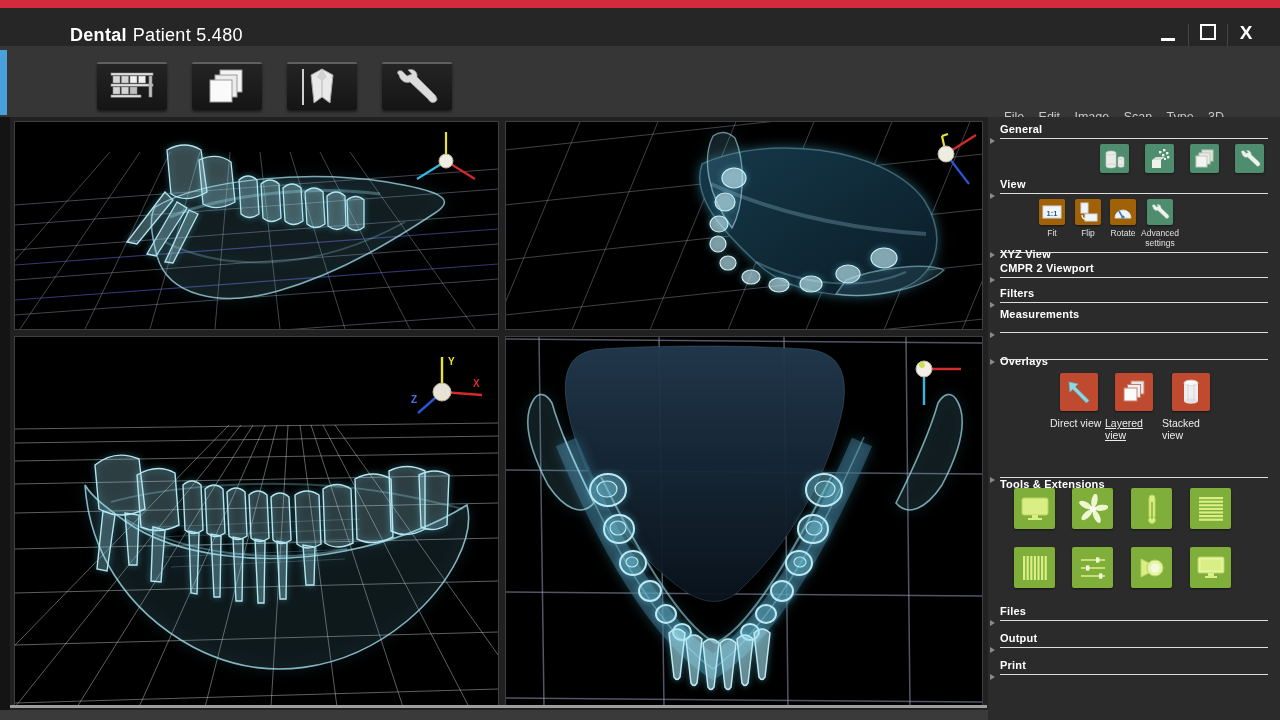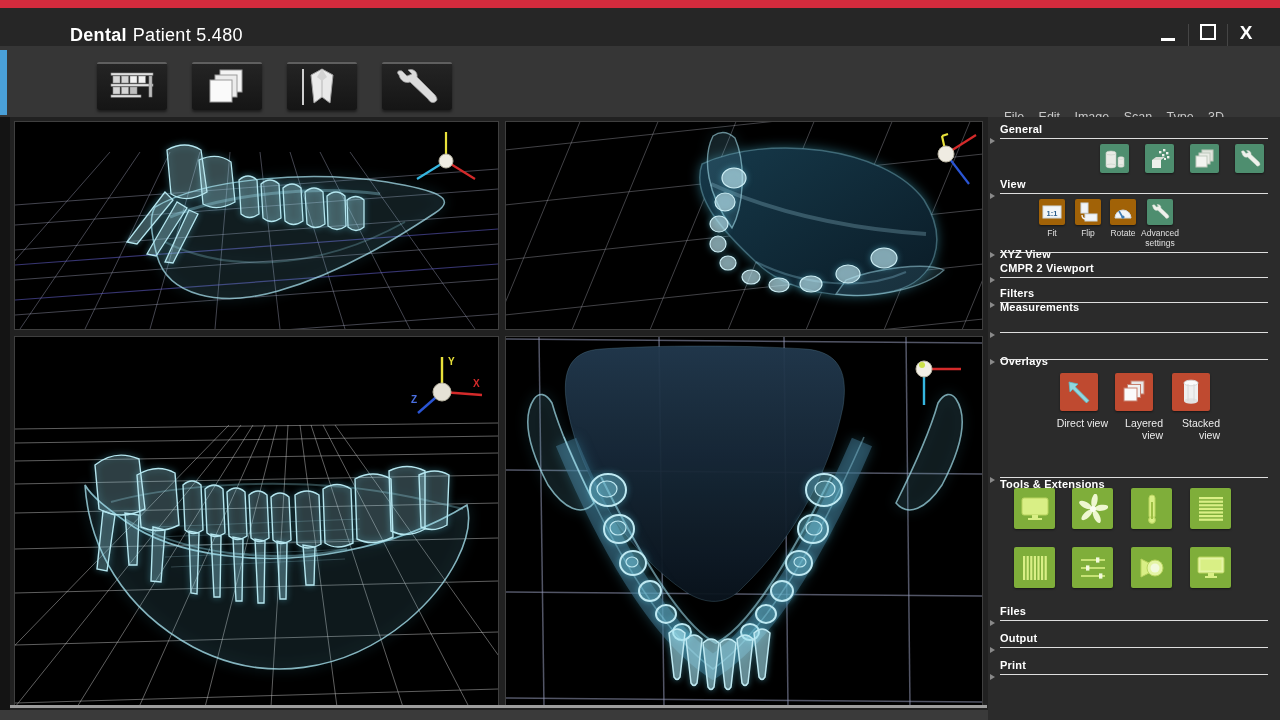--- a/index.html
+++ b/index.html
@@ -57,21 +57,21 @@
   .sec-rule{position:absolute;left:12px;width:268px;height:1px;background:#dedede;}
   .sec-tick{position:absolute;left:2px;width:0;height:0;border-top:3px solid transparent;
       border-bottom:3px solid transparent;border-left:5px solid #8a8a8a;}
   .sq-btn{position:absolute;border-radius:2px;cursor:pointer;display:flex;
       align-items:center;justify-content:center;box-shadow:0 1px 2px rgba(0,0,0,.5);}
   .btn-green{background:#4e8e6f;}
   .btn-blue{background:#a16207;}
   .btn-red{background:#bf4a30;}
   .btn-lime{background:#7fae3a;}
   .mini-label{position:absolute;color:#e0e0e0;font-size:8.5px;text-align:center;line-height:10px;}
-  .ov-label{position:absolute;color:#ececec;font-size:10.5px;text-align:right;line-height:12px;}
+  .ov-label{position:absolute;color:#ececec;font-size:10.5px;text-align:left;line-height:12px;}
 </style>
 </head>
 <body>
 
 <div id="app">
 
   <div class="abs red-strip"></div>
 
   <div class="abs titlebar">
     <div class="abs app-title">
@@ -473,21 +473,21 @@
     <div class="sec-tick" style="top:135px;"></div>
 
     <div class="sec-h" style="top:145px;">CMPR 2 Viewport</div>
     <div class="sec-rule" style="top:160px;"></div>
     <div class="sec-tick" style="top:160px;"></div>
 
     <div class="sec-h" style="top:170px;">Filters</div>
     <div class="sec-rule" style="top:185px;"></div>
     <div class="sec-tick" style="top:185px;"></div>
 
-    <div class="sec-h" style="top:184px;">Measurements</div>
+    <div class="sec-h" style="top:191px;">Measurements</div>
     <div class="sec-rule" style="top:215px;"></div>
     <div class="sec-tick" style="top:215px;"></div>
 
     <div class="sec-h" style="top:238px;">Overlays</div>
     <div class="sec-rule" style="top:242px;"></div>
     <div class="sec-tick" style="top:242px;"></div>
 
     <div class="sq-btn btn-red" style="left:72px;top:256px;width:38px;height:38px;">
       <svg width="28" height="28" viewBox="0 0 28 28">
         <path d="M4 4 L13 6 L10.2 8.8 L24 22.5 L21.5 25 L7.8 11.2 L5 14 Z" fill="#8fd8df" stroke="#5fb9c4" stroke-width=".8"></path>
@@ -495,21 +495,21 @@
     </div>
     <div class="ov-label" style="left:62px;top:300px;width:58px;">Direct view</div>
 
     <div class="sq-btn btn-red" style="left:127px;top:256px;width:38px;height:38px;">
       <svg width="28" height="28" viewBox="0 0 28 28">
         <rect x="11" y="3" width="13" height="13" fill="#e8e8e8" stroke="#c77f6d"></rect>
         <rect x="7.5" y="6.5" width="13" height="13" fill="#f2f2f2" stroke="#c77f6d"></rect>
         <rect x="4" y="10" width="13" height="13" fill="#fbfbfb" stroke="#c77f6d"></rect>
       </svg>
     </div>
-    <div class="ov-label" style="left:117px;top:300px;width:58px;">Layered view</div>
+    <div class="ov-label" style="left:117px;top:300px;width:58px;text-decoration:underline;">Layered view</div>
 
     <div class="sq-btn btn-red" style="left:184px;top:256px;width:38px;height:38px;">
       <svg width="24" height="28" viewBox="0 0 24 28">
         <rect x="5" y="5" width="14" height="18" fill="#efefef"></rect>
         <ellipse cx="12" cy="5" rx="7" ry="2.8" fill="#fbfbfb" stroke="#d9d9d9"></ellipse>
         <ellipse cx="12" cy="23" rx="7" ry="2.8" fill="#e2e2e2"></ellipse>
         <line x1="9" y1="6" x2="9" y2="23" stroke="#d8d8d8"></line>
         <line x1="15" y1="6" x2="15" y2="23" stroke="#d8d8d8"></line>
       </svg>
     </div>

